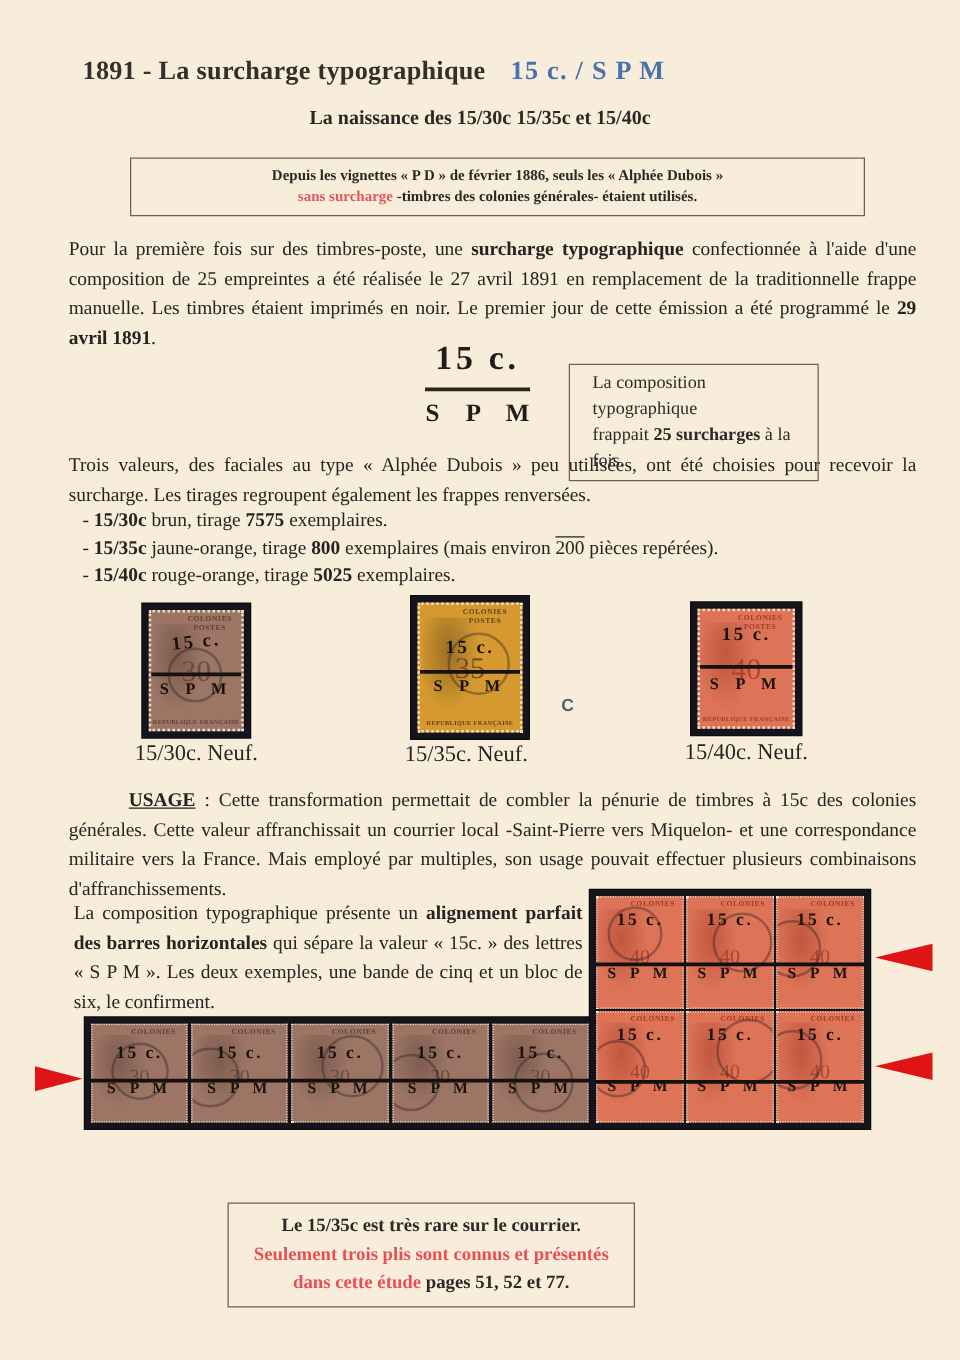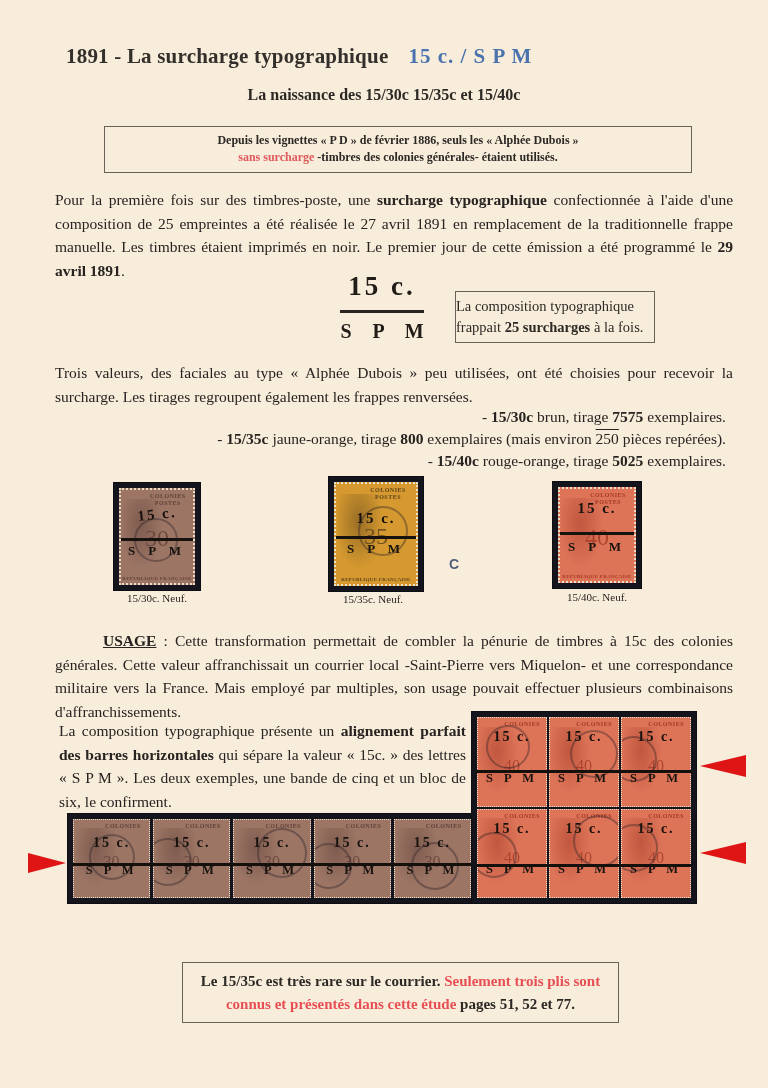--- a/index.html
+++ b/index.html
@@ -23,25 +23,25 @@
                 font-size:12px; font-weight:bold; color:#2c2925; line-height:1.45; }
 
   .para { font-size:15.5px; color:#272320; line-height:1.53; }
   .para1 { left:55px; top:188px; width:678px; }
 
   .sdisp { left:330px; top:271px; width:104px; text-align:center; color:#211c17; }
   .sdisp .val { font-size:27px; font-weight:bold; letter-spacing:3px; }
   .sdisp .rule { width:84px; height:2.5px; background:#2a241e; margin:8px auto 7px auto; }
   .sdisp .let { font-size:20px; font-weight:bold; letter-spacing:8px; padding-left:8px; }
 
-  .comp-box { left:455px; top:291px; width:200px; padding:4px 0; font-size:14.5px;
+  .comp-box { left:455px; top:291px; width:200px; padding:4px 18px; font-size:14.5px;
               color:#2c2925; line-height:1.45; }
 
   .para2 { left:55px; top:361px; width:678px; }
-  .vlist { left:66px; top:406px; width:660px; font-size:15.5px; color:#272320; line-height:1.42;text-align:right; }
+  .vlist { left:66px; top:406px; width:660px; font-size:15.5px; color:#272320; line-height:1.42; }
 
   
   .mount { position:absolute; background:#14141c; box-shadow:0 0 0 1px #0c0c12; }
   .stamp { position:relative; overflow:hidden; border:2px dotted #ecdfca; }
   .brown  { background:#9c7565; --ink:#604238; }
   .orange { background:#d5992f; --ink:#5f441d; }
   .salmon { background:#dd7357; --ink:#a33b26; }
   .fig { position:absolute; left:2%; top:10%; width:58%; height:78%; opacity:.5;
          background:radial-gradient(ellipse at 45% 35%, var(--ink) 0%, transparent 68%); }
   .s-head { position:absolute; top:3px; right:5%; width:60%; text-align:center; font-size:6px;
@@ -56,21 +56,21 @@
   .ovp-bar { position:absolute; top:52%; left:-4px; right:-4px; height:2.5px; background:#17120e; }
   .ovp-let { position:absolute; top:57%; left:0; right:0; text-align:center; font-weight:bold;
              font-size:13px; color:#17120e; letter-spacing:5px; }
 
   .m1 { left:114px; top:483px; width:86px; height:107px; padding:5px; }
   .m2 { left:329px; top:477px; width:94px; height:114px; padding:5px; }
   .m3 { left:553px; top:482px; width:88px; height:106px; padding:5px; }
   .m1 .stamp, .m2 .stamp, .m3 .stamp { width:100%; height:100%; }
   .tilt { transform:rotate(-6deg); }
 
-  .cap { position:absolute; text-align:center; font-size:11px; color:#272320; }
+  .cap { position:absolute; text-align:center; font-size:18px; color:#272320; }
   .cap1 { left:84px;  top:592px; width:146px; }
   .cap2 { left:308px; top:593px; width:130px; }
   .cap3 { left:524px; top:591px; width:146px; }
   .ann-c { left:449px; top:556px; font-family:"Liberation Sans", sans-serif; font-size:14px;
            font-weight:bold; color:#50607a; }
 
   .usage { left:55px; top:629px; width:678px; }
   .align-para { left:59px; top:719px; width:407px; }
 
   
@@ -94,21 +94,21 @@
   
   .arr-r { width:0; height:0; border-top:10px solid transparent; border-bottom:10px solid transparent;
            border-left:38px solid #df1414; }
   .arr-l { width:0; height:0; border-top:11px solid transparent; border-bottom:11px solid transparent;
            border-right:46px solid #df1414; }
   .arrow-strip { left:28px; top:853px; }
   .arrow-b1 { left:700px; top:755px; }
   .arrow-b2 { left:700px; top:842px; }
 
   .bands-note { left:0; top:920px; width:100%; text-align:center; font-size:14.5px; color:#272320; }
-  .rarity-box { left:182px; top:962px; width:437px; padding:7px 12px; text-align:center;
+  .rarity-box { left:182px; top:962px; width:326px; padding:7px 12px; text-align:center;
                 font-size:15px; font-weight:bold; color:#2c2925; line-height:1.5; }
   .rarity-box .red { color:#e84f55; }
 </style>
 </head>
 <body>
 
 <div id="page">
 
   <div class="abs title">
     <span>1891 - La surcharge typographique</span><span class="accent">15 c. / S P M</span>
@@ -132,21 +132,21 @@
 
   <div class="abs box comp-box">
     <div>La composition typographique</div>
     <div><span>frappait </span><span class="b">25 surcharges</span><span> à la fois.</span></div>
   </div>
 
   <div class="abs para para2 just">Trois valeurs, des faciales au type « Alphée Dubois » peu utilisées, ont été choisies pour recevoir la surcharge. Les tirages regroupent également les frappes renversées.</div>
 
   <div class="abs vlist">
     <div><span>- </span><span class="b">15/30c</span><span> brun, tirage </span><span class="b">7575</span><span> exemplaires.</span></div>
-    <div><span>- </span><span class="b">15/35c</span><span> jaune-orange, tirage </span><span class="b">800</span><span> exemplaires (mais environ </span><span class="ov">250</span><span> pièces repérées).</span></div>
+    <div><span>- </span><span class="b">15/35c</span><span> jaune-orange, tirage </span><span class="b">800</span><span> exemplaires (mais environ </span><span class="ov">200</span><span> pièces repérées).</span></div>
     <div><span>- </span><span class="b">15/40c</span><span> rouge-orange, tirage </span><span class="b">5025</span><span> exemplaires.</span></div>
   </div>
 
   <div class="mount m1">
     <div class="stamp brown">
       <div class="fig"></div>
       <div class="s-head"><span>COLONIES</span><br><span>POSTES</span></div>
       <div class="s-denom">30</div>
       <div class="s-foot">REPUBLIQUE FRANÇAISE</div>
       <div class="cancel" style="left:18%;top:30%;width:44px;height:44px;"></div>

